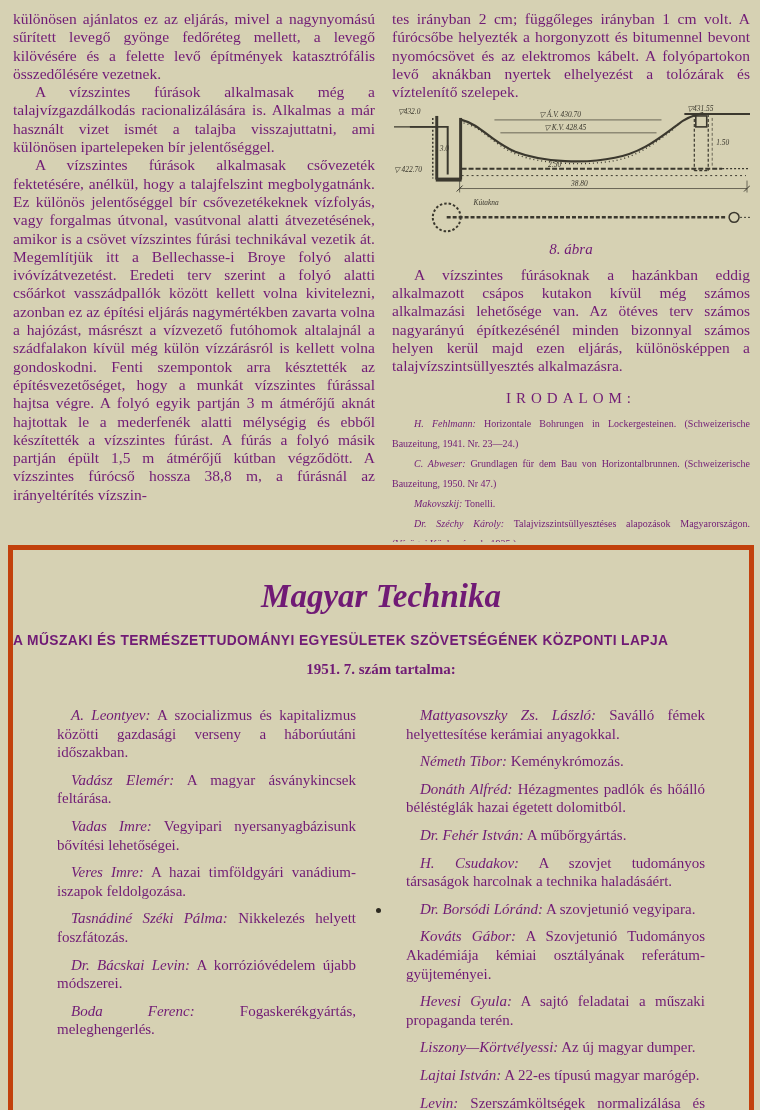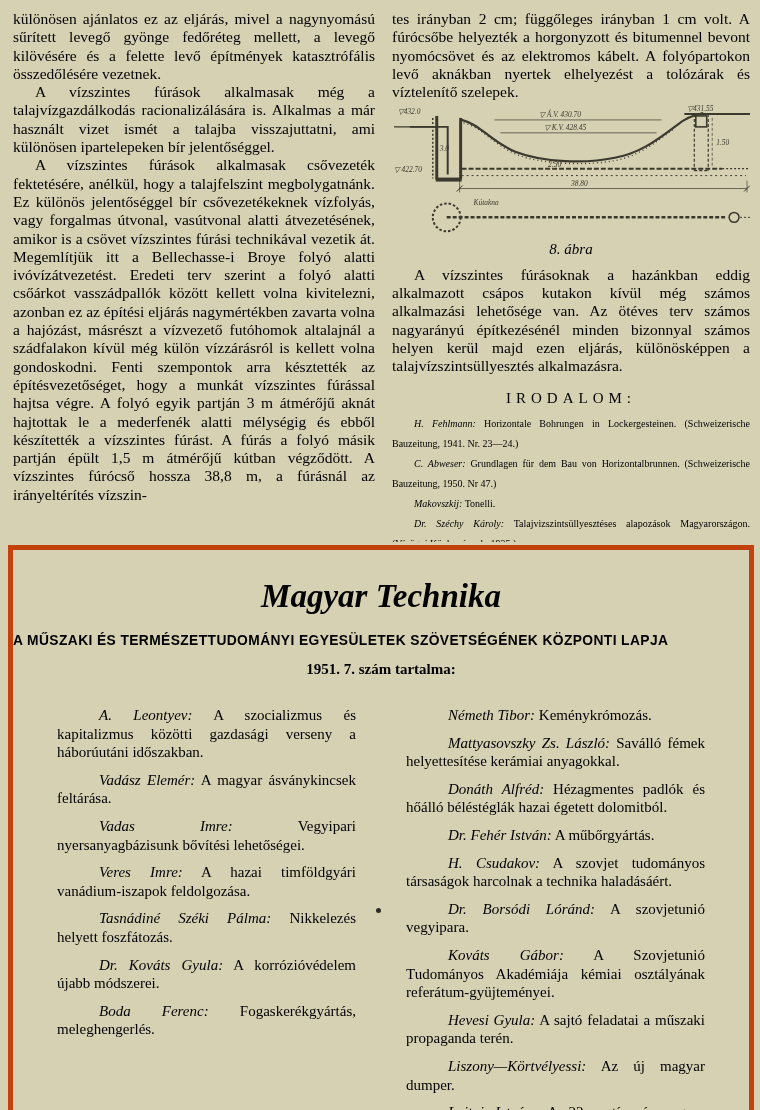--- a/index.html
+++ b/index.html
@@ -1,20 +1,20 @@
 <!DOCTYPE html>
 <html lang="hu"><head>
 <meta charset="utf-8">
 <style>
   html,body{margin:0;padding:0;}
   .page{
     position:relative;
     width:760px;height:1110px;
     background:#d6d1b3;
-    color:#000000;
+    color:#701a75;
     font-family:"Liberation Serif", serif;
     overflow:hidden;
   }
   
   .article{
     display:flex;
     gap:17px;
     padding:10px 6px 0 13px;
     height:532px;
     overflow:hidden;
@@ -97,21 +97,21 @@
     margin-top:28px;
   }
   .toc-col{flex:1;}
   .toc-item{
     margin:0 0 9px;
     font-size:15px;
     line-height:18.6px;
     text-align:justify;
     text-indent:14px;
   }
-  .toc-item em{font-style:italic;margin-left:28px;}
+  .toc-item em{font-style:italic;}
   .print-dot{
     position:absolute;
     left:363px;top:358px;
     width:5px;height:5px;
     border-radius:50%;
     background:#2d2a21;
   }
 </style>
 </head>
 <body>
@@ -193,27 +193,27 @@
     <h2 class="jb-subtitle">A MŰSZAKI ÉS TERMÉSZETTUDOMÁNYI EGYESÜLETEK SZÖVETSÉGÉNEK KÖZPONTI LAPJA</h2>
     <h3 class="jb-issue">1951. 7. szám tartalma:</h3>
 
     <div class="toc">
       <div class="toc-col">
         <p class="toc-item"><em>A. Leontyev:</em> <span>A szocializmus és kapitalizmus közötti gazdasági verseny a háborúutáni időszakban.</span></p>
         <p class="toc-item"><em>Vadász Elemér:</em> <span>A magyar ásványkincsek feltárása.</span></p>
         <p class="toc-item"><em>Vadas Imre:</em> <span>Vegyipari nyersanyagbázisunk bővítési lehetőségei.</span></p>
         <p class="toc-item"><em>Veres Imre:</em> <span>A hazai timföldgyári vanádium-iszapok feldolgozása.</span></p>
         <p class="toc-item"><em>Tasnádiné Széki Pálma:</em> <span>Nikkelezés helyett foszfátozás.</span></p>
-        <p class="toc-item"><em>Dr. Kováts Gyula:</em> <span>A korrózióvédelem újabb módszerei.</span></p>
+        <p class="toc-item"><em>Dr. Bácskai Levin:</em> <span>A korrózióvédelem újabb módszerei.</span></p>
         <p class="toc-item"><em>Boda Ferenc:</em> <span>Fogaskerékgyártás, meleghengerlés.</span></p>
 
       </div>
       <div class="toc-col">
+        <p class="toc-item"><em>Mattyasovszky Zs. László:</em> <span>Saválló fémek helyettesítése kerámiai anyagokkal.</span></p>
         <p class="toc-item"><em>Németh Tibor:</em> <span>Keménykrómozás.</span></p>
-        <p class="toc-item"><em>Mattyasovszky Zs. László:</em> <span>Saválló fémek helyettesítése kerámiai anyagokkal.</span></p>
         <p class="toc-item"><em>Donáth Alfréd:</em> <span>Hézagmentes padlók és hőálló béléstéglák hazai égetett dolomitból.</span></p>
         <p class="toc-item"><em>Dr. Fehér István:</em> <span>A műbőrgyártás.</span></p>
         <p class="toc-item"><em>H. Csudakov:</em> <span>A szovjet tudományos társaságok harcolnak a technika haladásáért.</span></p>
         <p class="toc-item"><em>Dr. Borsódi Lóránd:</em> <span>A szovjetunió vegyipara.</span></p>
         <p class="toc-item"><em>Kováts Gábor:</em> <span>A Szovjetunió Tudományos Akadémiája kémiai osztályának referátum-gyüjteményei.</span></p>
         <p class="toc-item"><em>Hevesi Gyula:</em> <span>A sajtó feladatai a műszaki propaganda terén.</span></p>
         <p class="toc-item"><em>Liszony—Körtvélyessi:</em> <span>Az új magyar dumper.</span></p>
         <p class="toc-item"><em>Lajtai István:</em> <span>A 22-es típusú magyar marógép.</span></p>
         <p class="toc-item"><em>Levin:</em> <span>Szerszámköltségek normalizálása és tervezése.</span></p>
 

